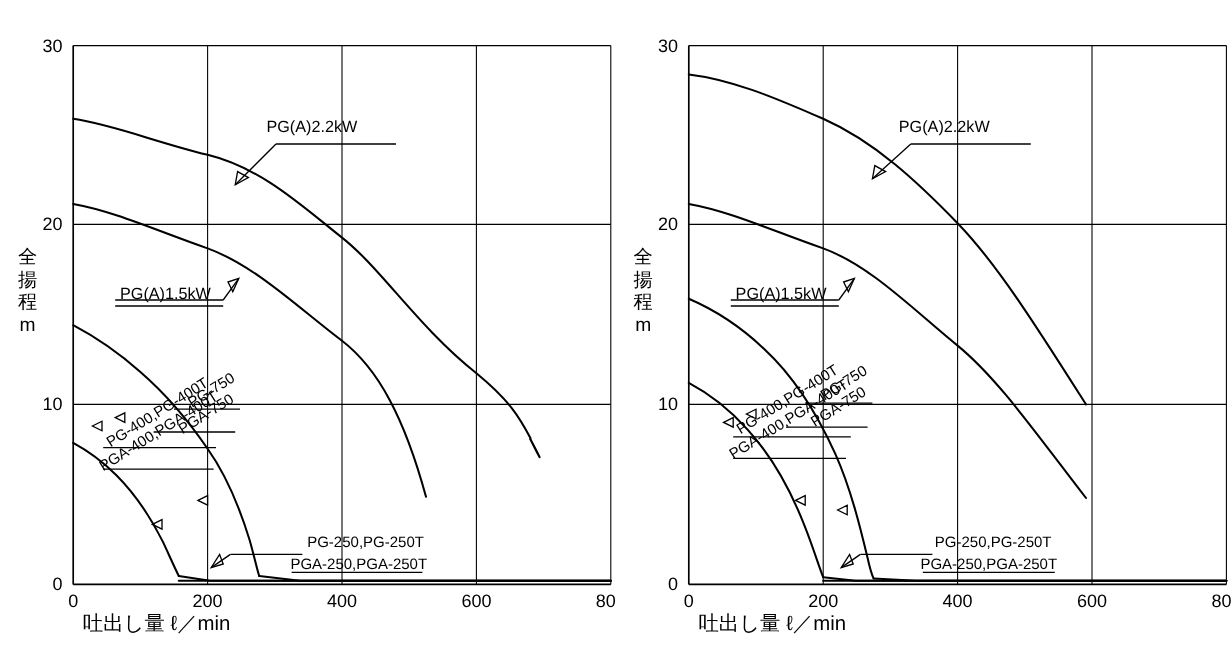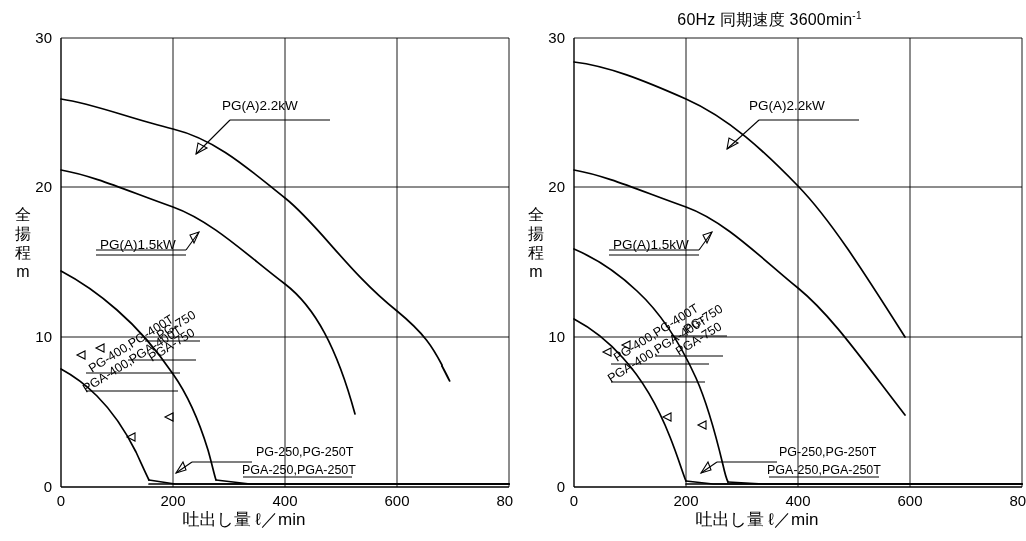--- a/index.html
+++ b/index.html
@@ -16,21 +16,21 @@
   .chart-title{
     position:absolute;top:10px;left:0;width:513px;text-align:center;
     font-size:16px;letter-spacing:0.2px;
   }
   .chart-title sup{font-size:10px;vertical-align:super;}
   .ylabel{
     position:absolute;left:10px;top:205px;width:26px;
     font-size:16px;line-height:19px;text-align:center;
   }
   .xlabel{
-    position:absolute;left:44px;top:508px;width:400px;text-align:center;
+    position:absolute;left:69px;top:508px;width:400px;text-align:left;
     font-size:17px;
   }
   svg{position:absolute;left:0;top:0;}
   .axis{stroke:#000;stroke-width:1.4;fill:none;}
   .grid{stroke:#000;stroke-width:0.9;fill:none;}
   .curve{stroke:#000;stroke-width:1.7;fill:none;stroke-linecap:round;}
   .lead{stroke:#000;stroke-width:1.1;fill:none;}
   .tick-text{font-family:"Liberation Sans", sans-serif;font-size:15px;fill:#000;}
   .ann{font-family:"Liberation Sans", sans-serif;font-size:13.5px;fill:#000;}
   .ann-sm{font-family:"Liberation Sans", sans-serif;font-size:12.5px;fill:#000;}
@@ -123,23 +123,20 @@
     <text class="ann-sm" x="152" y="362" transform="rotate(-32 152 362)">PGA-750</text>
     <text class="ann-sm" x="92" y="373" transform="rotate(-32 92 373)">PG-400,PG-400T</text>
     <text class="ann-sm" x="86" y="393" transform="rotate(-32 86 393)">PGA-400,PGA-400T</text>
     <text class="ann-sm" x="256" y="456">PG-250,PG-250T</text>
     <text class="ann-sm" x="242" y="474">PGA-250,PGA-250T</text>
   </svg>
 </div>
 
 <div class="panel" id="panel-right">
 
-  <div class="chart-title">
-    <span>60Hz 同期速度 3600min</span><sup>-1</sup>
-  </div>
 
   <div class="ylabel">
     <div>全</div>
     <div>揚</div>
     <div>程</div>
     <div>m</div>
   </div>
 
   <div class="xlabel">吐出し量  ℓ／min</div>
 

